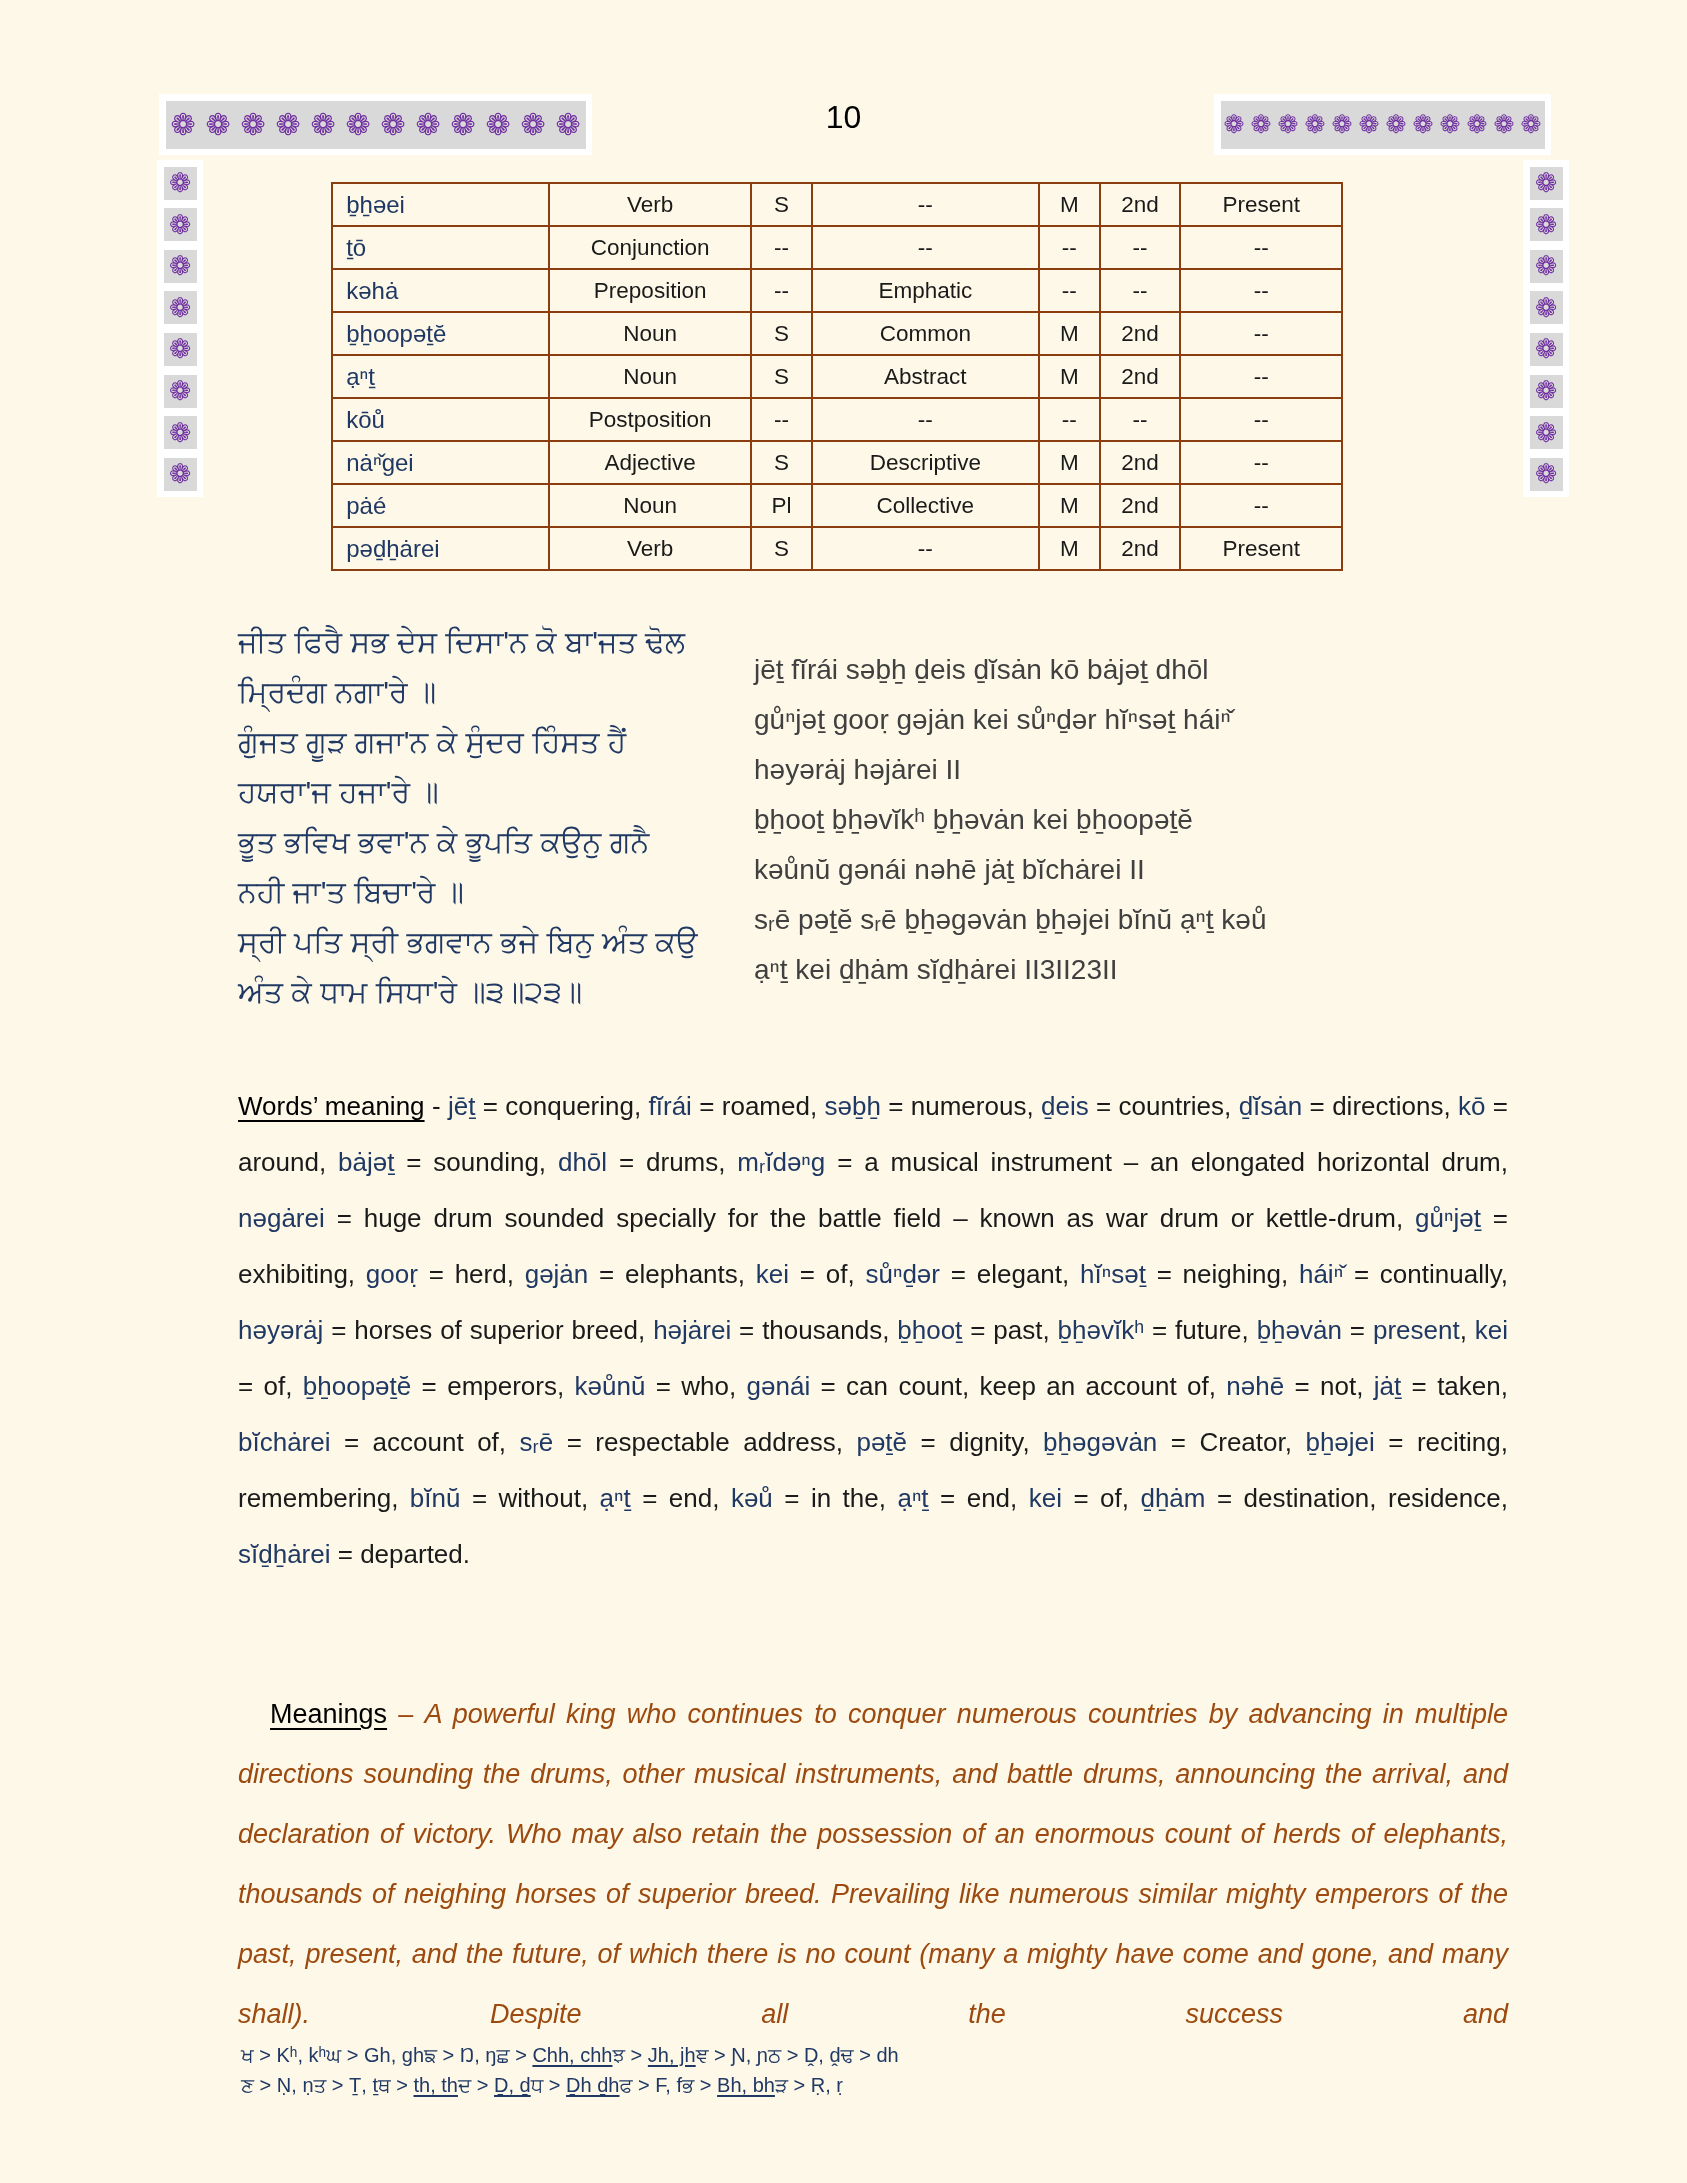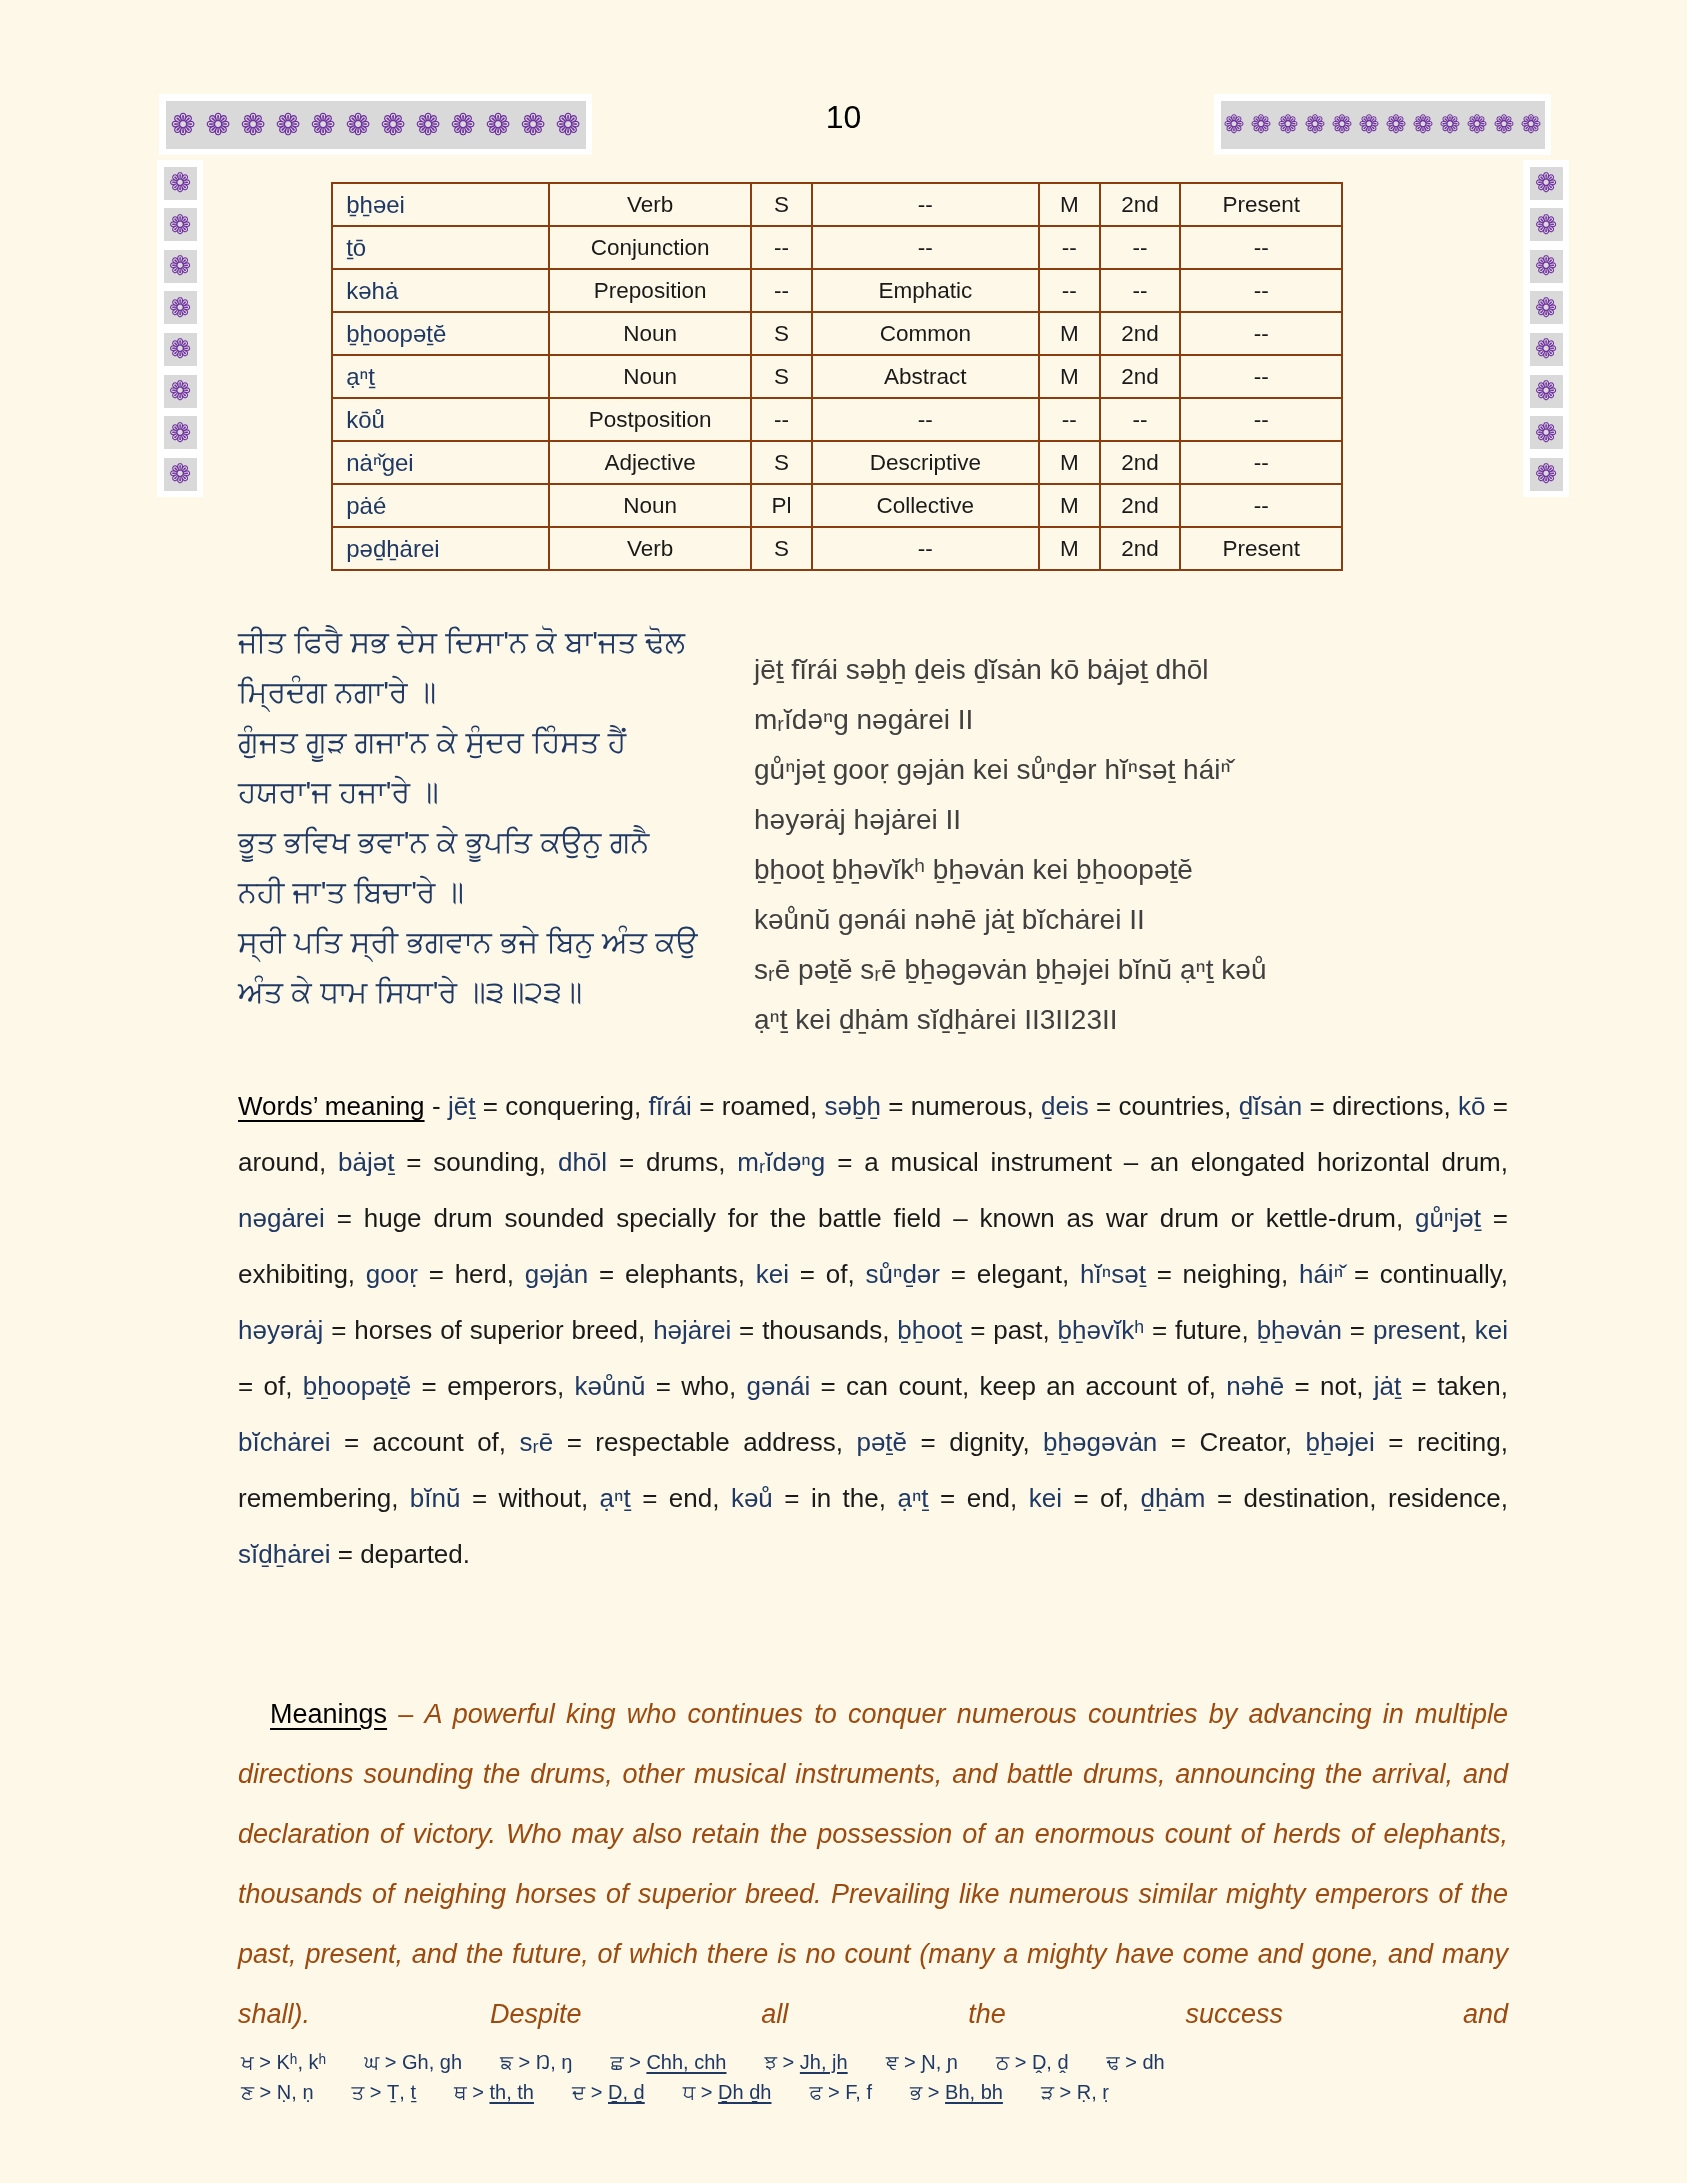--- a/index.html
+++ b/index.html
@@ -53,21 +53,21 @@
             font-size:27px;line-height:60px;text-align:justify;text-align-last:justify;
             color:#9C4A0F;}
   .meanings .hd{color:#000;font-style:normal;text-decoration:underline;
                 text-underline-offset:5.3px;margin-left:32px;}
   .meanings .dash{color:#9C4A0F;font-style:normal;}
   .meanings .it{font-style:italic;color:#9C4A0F;}
 
   
   .keyrows{position:absolute;left:241px;top:2044px;width:1277px;color:#1F3864;
            font-size:20px;}
-  .keyrow{display:flex;gap:38px;height:30px;align-items:flex-end;}
+  .keyrow{display:flex;height:30px;align-items:flex-start;}
   .fe{white-space:nowrap;}
   .fe .u{text-decoration:underline;text-underline-offset:3.3px;}
 </style>
 </head>
 <body>
 
 <div id="page">
 
   <div class="pagenum">10</div>
 
@@ -219,21 +219,20 @@
       <div class="line">ਮ੍ਰਿਦੰਗ ਨਗਾ'ਰੇ ॥</div>
       <div class="line">ਗੁੰਜਤ ਗੂੜ ਗਜਾ'ਨ ਕੇ ਸੁੰਦਰ  ਹਿੰਸਤ ਹੈਂ</div>
       <div class="line">ਹਯਰਾ'ਜ ਹਜਾ'ਰੇ ॥</div>
       <div class="line">ਭੂਤ ਭਵਿਖ ਭਵਾ'ਨ ਕੇ ਭੂਪਤਿ  ਕਉਨੁ ਗਨੈ</div>
       <div class="line">ਨਹੀ ਜਾ'ਤ ਬਿਚਾ'ਰੇ ॥</div>
       <div class="line">ਸ੍ਰੀ ਪਤਿ ਸ੍ਰੀ ਭਗਵਾਨ ਭਜੇ ਬਿਨੁ  ਅੰਤ ਕਉ</div>
       <div class="line">ਅੰਤ ਕੇ ਧਾਮ ਸਿਧਾ'ਰੇ ॥੩॥੨੩॥</div>
     </div>
   <div class="translit">
       <div class="line">jēṯ  fĭrái  səḇẖ  ḏeis   ḏĭsȧn  kō  bȧjəṯ  dhōl</div>
-      <div class="line">mᵣĭdəⁿg nəgȧrei II</div>
       <div class="line">gůⁿjəṯ  gooṛ  gəjȧn  kei  sůⁿḏər   hĭⁿsəṯ  háiⁿ̌</div>
       <div class="line">həyərȧj həjȧrei II</div>
       <div class="line">ḇẖooṯ  ḇẖəvĭkʰ  ḇẖəvȧn  kei    ḇẖoopəṯĕ</div>
       <div class="line">kəůnŭ gənái  nəhē  jȧṯ  bĭchȧrei  II</div>
       <div class="line">sᵣē pəṯĕ sᵣē ḇẖəgəvȧn ḇẖəjei  bĭnŭ  ạⁿṯ kəů</div>
       <div class="line">ạⁿṯ kei  ḏẖȧm sĭḏẖȧrei II3II23II</div>
     </div>
 
   <div class="wordsmean"><span class="hd">Words’ meaning</span><span class="en"> - </span><span class="tr">jēṯ</span><span class="en"> = conquering, </span><span class="tr">fĭrái</span><span class="en"> = roamed, </span><span class="tr">səḇẖ</span><span class="en"> = numerous, </span><span class="tr">ḏeis</span><span class="en"> = countries, </span><span class="tr">ḏĭsȧn</span><span class="en"> = directions, </span><span class="tr">kō</span><span class="en"> = around, </span><span class="tr">bȧjəṯ</span><span class="en"> = sounding, </span><span class="tr">dhōl</span><span class="en"> = drums, </span><span class="tr">mᵣĭdəⁿg</span><span class="en"> = a musical instrument – an elongated horizontal drum, </span><span class="tr">nəgȧrei</span><span class="en"> = huge drum sounded specially for the battle field – known as war drum or kettle-drum, </span><span class="tr">gůⁿjəṯ</span><span class="en"> = exhibiting, </span><span class="tr">gooṛ</span><span class="en"> = herd, </span><span class="tr">gəjȧn</span><span class="en"> = elephants, </span><span class="tr">kei</span><span class="en"> = of, </span><span class="tr">sůⁿḏər</span><span class="en"> = elegant, </span><span class="tr">hĭⁿsəṯ</span><span class="en"> = neighing, </span><span class="tr">háiⁿ̌</span><span class="en"> = continually, </span><span class="tr">həyərȧj</span><span class="en"> = horses of superior breed, </span><span class="tr">həjȧrei</span><span class="en"> = thousands, </span><span class="tr">ḇẖooṯ</span><span class="en"> = past, </span><span class="tr">ḇẖəvĭkʰ</span><span class="en"> = future, </span><span class="tr">ḇẖəvȧn</span><span class="en"> = </span><span class="tr">present</span><span class="en">, </span><span class="tr">kei</span><span class="en"> = of, </span><span class="tr">ḇẖoopəṯĕ</span><span class="en"> = emperors, </span><span class="tr">kəůnŭ</span><span class="en"> = who, </span><span class="tr">gənái</span><span class="en"> = can count, keep an account of, </span><span class="tr">nəhē</span><span class="en"> = not, </span><span class="tr">jȧṯ</span><span class="en"> = taken, </span><span class="tr">bĭchȧrei</span><span class="en"> = account of, </span><span class="tr">sᵣē</span><span class="en"> = respectable address, </span><span class="tr">pəṯĕ</span><span class="en"> = dignity, </span><span class="tr">ḇẖəgəvȧn</span><span class="en"> = Creator, </span><span class="tr">ḇẖəjei</span><span class="en"> = reciting, remembering, </span><span class="tr">bĭnŭ</span><span class="en"> = without, </span><span class="tr">ạⁿṯ</span><span class="en"> = end, </span><span class="tr">kəů</span><span class="en"> = in the, </span><span class="tr">ạⁿṯ</span><span class="en"> = end, </span><span class="tr">kei</span><span class="en"> = of, </span><span class="tr">ḏẖȧm</span><span class="en"> = destination, residence, </span><span class="tr">sĭḏẖȧrei</span><span class="en"> = departed.</span></div>
 

